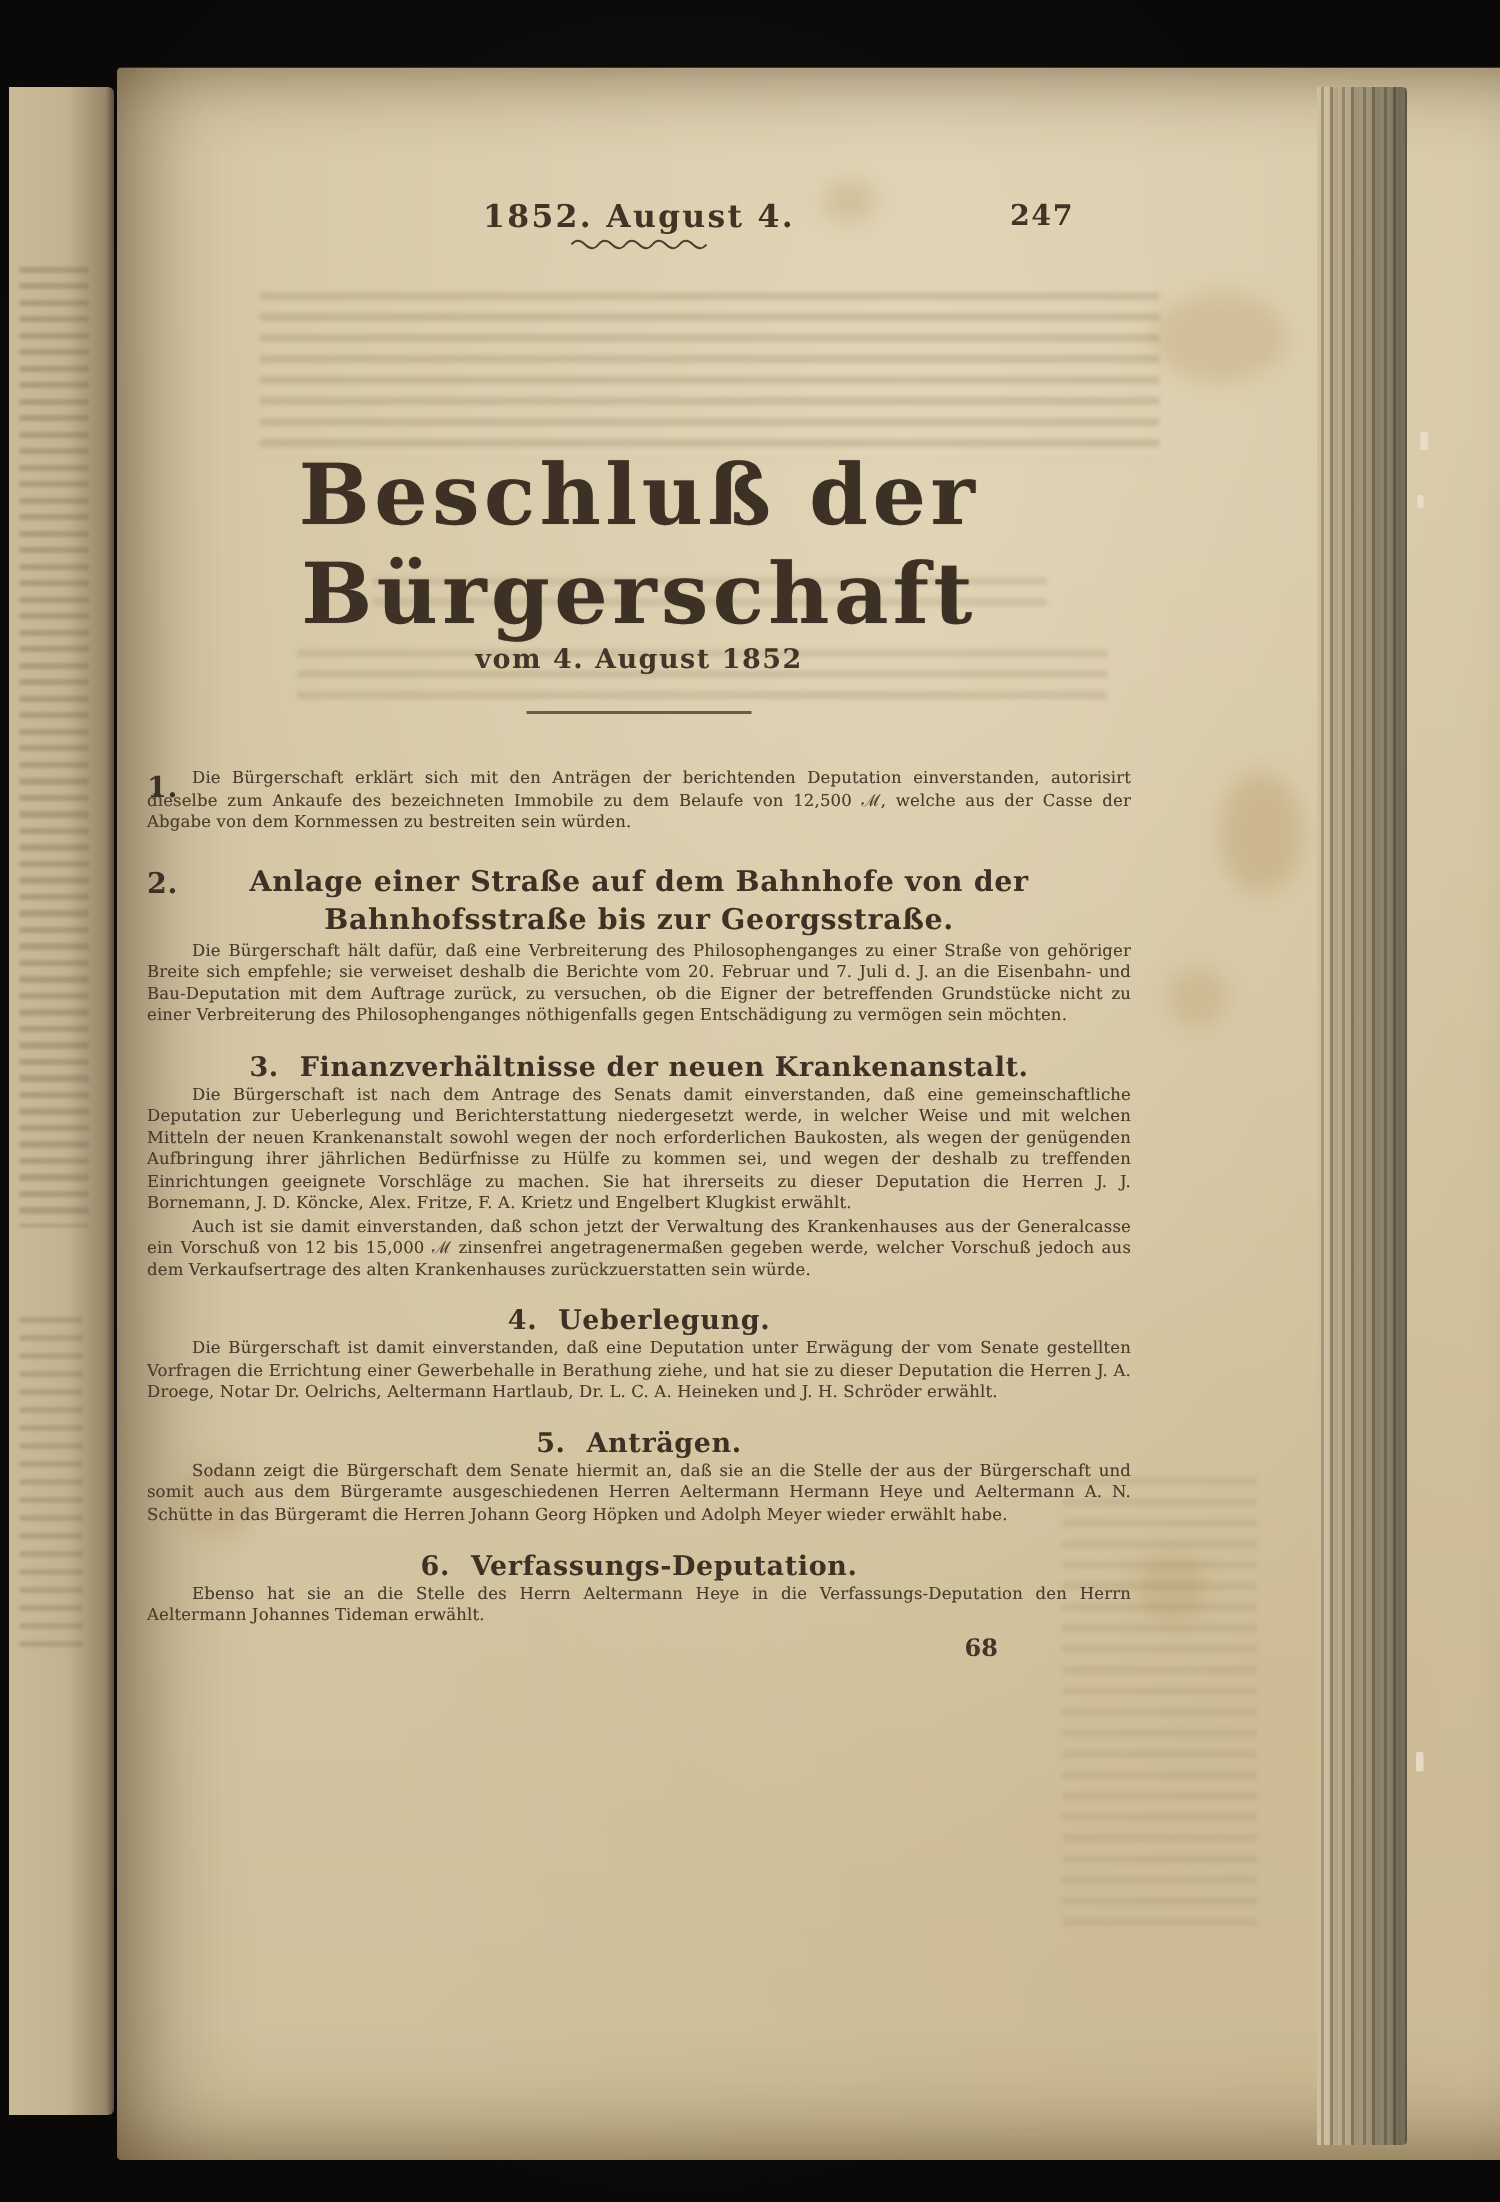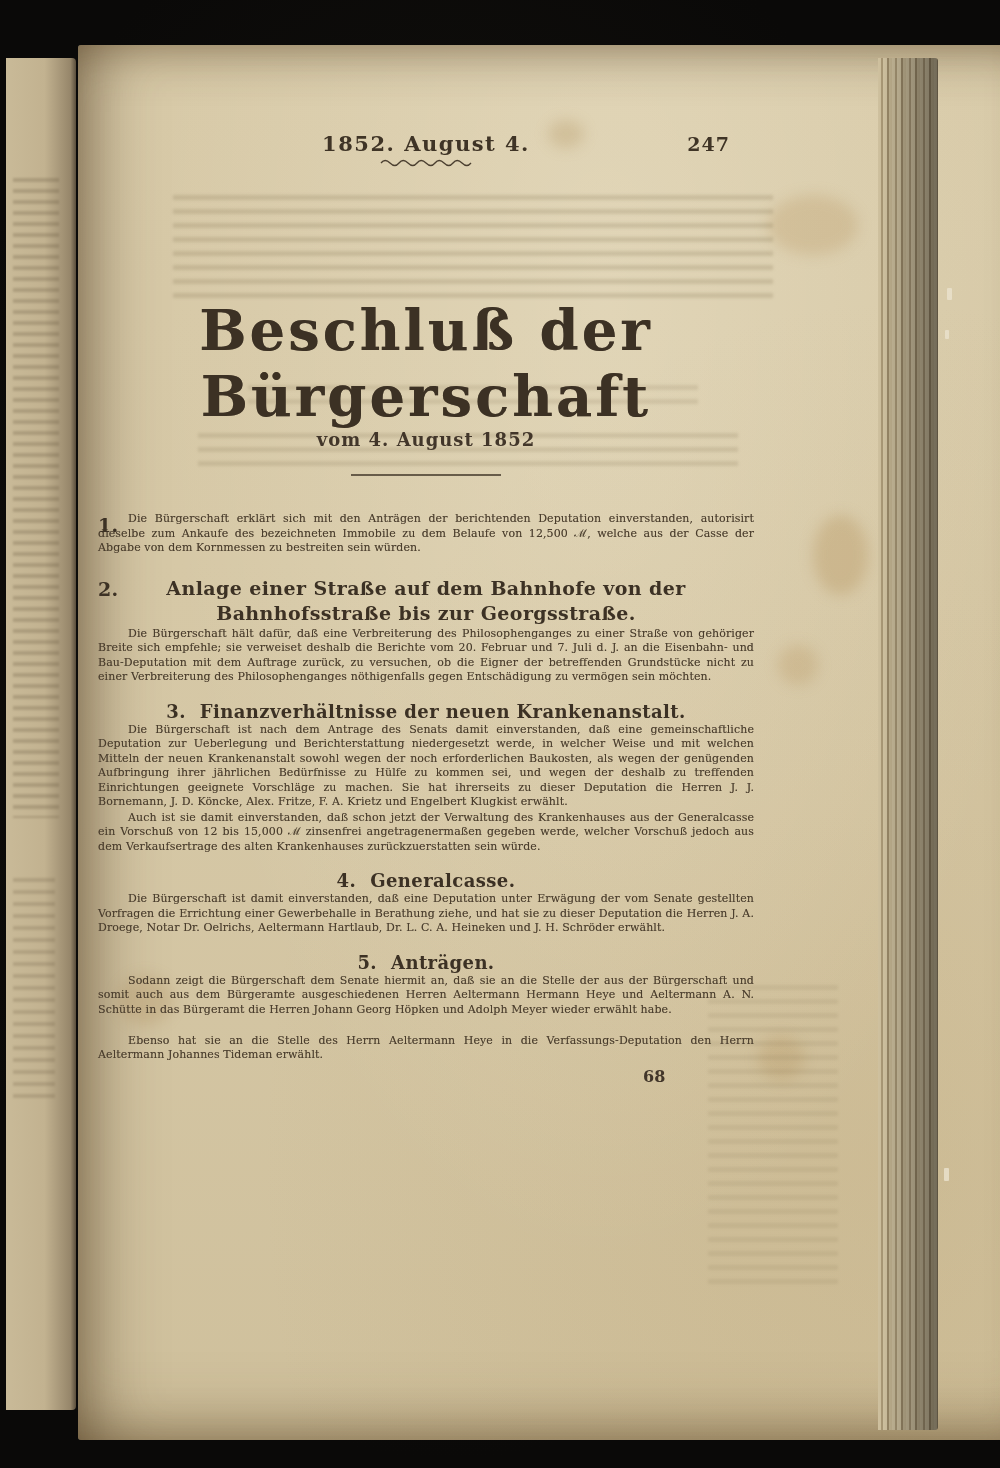--- a/index.html
+++ b/index.html
@@ -69,21 +69,21 @@
   .content {
     position:absolute; left:20px; top:0; width:656px; z-index:3;
     color:#4a3d2d;
   }
   .pg-header { position:relative; margin-top:86px; text-align:center; }
   .date-heading {
     font-size:21px; font-weight:bold; letter-spacing:1.5px; color:#3f3426;
   }
   .squiggle { display:block; margin:2px auto 0; }
   .page-number {
-    position:absolute; right:24px; top:2px;
+    position:absolute; right:38px; top:2px;
     font-size:19px; font-weight:bold; color:#3f3426; letter-spacing:1px;
   }
 
   .doc-title {
     margin-top:130px; text-align:center;
     font-size:56px; font-weight:bold; letter-spacing:3px; color:#3c3124;
     text-shadow:0 0 .5px rgba(60,49,36,.6);
   }
   .doc-subtitle {
     margin-top:0; text-align:center;
@@ -171,33 +171,36 @@
       <section class="sec">
         <div class="sec-head inline">
           <span class="sec-num">3.</span><span class="sec-title">Finanzverhältnisse der neuen Krankenanstalt.</span>
         </div>
         <p class="para">Die Bürgerschaft ist nach dem Antrage des Senats damit einverstanden, daß eine gemeinschaftliche Deputation zur Ueberlegung und Berichterstattung niedergesetzt werde, in welcher Weise und mit welchen Mitteln der neuen Krankenanstalt sowohl wegen der noch erforderlichen Baukosten, als wegen der genügenden Aufbringung ihrer jährlichen Bedürfnisse zu Hülfe zu kommen sei, und wegen der deshalb zu treffenden Einrichtungen geeignete Vorschläge zu machen. Sie hat ihrerseits zu dieser Deputation die Herren J. J. Bornemann, J. D. Köncke, Alex. Fritze, F. A. Krietz und Engelbert Klugkist erwählt.</p>
         <p class="para">Auch ist sie damit einverstanden, daß schon jetzt der Verwaltung des Krankenhauses aus der Generalcasse ein Vorschuß von 12 bis 15,000 ℳ zinsenfrei angetragenermaßen gegeben werde, welcher Vorschuß jedoch aus dem Verkaufsertrage des alten Krankenhauses zurückzuerstatten sein würde.</p>
       </section>
 
       <section class="sec">
         <div class="sec-head inline">
-          <span class="sec-num">4.</span><span class="sec-title">Generalcasse.</span>
+          <span class="sec-num">4.</span><span class="sec-title">Ueberlegung.</span>
         </div>
         <p class="para">Die Bürgerschaft ist damit einverstanden, daß eine Deputation unter Erwägung der vom Senate gestellten Vorfragen die Errichtung einer Gewerbehalle in Berathung ziehe, und hat sie zu dieser Deputation die Herren J. A. Droege, Notar Dr. Oelrichs, Aeltermann Hartlaub, Dr. L. C. A. Heineken und J. H. Schröder erwählt.</p>
       </section>
 
       <section class="sec">
         <div class="sec-head inline">
           <span class="sec-num">5.</span><span class="sec-title">Anträgen.</span>
         </div>
         <p class="para">Sodann zeigt die Bürgerschaft dem Senate hiermit an, daß sie an die Stelle der aus der Bürgerschaft und somit auch aus dem Bürgeramte ausgeschiedenen Herren Aeltermann Hermann Heye und Aeltermann A. N. Schütte in das Bürgeramt die Herren Johann Georg Höpken und Adolph Meyer wieder erwählt habe.</p>
       </section>
 
       <section class="sec">
+        <div class="sec-head inline">
+          <span class="sec-num">6.</span><span class="sec-title">Verfassungs-Deputation.</span>
+        </div>
         <p class="para">Ebenso hat sie an die Stelle des Herrn Aeltermann Heye in die Verfassungs-Deputation den Herrn Aeltermann Johannes Tideman erwählt.</p>
       </section>
 
       <div class="signature-mark">68</div>
 
     </div>
   </div>
 
   <div class="page-stack"></div>
 

